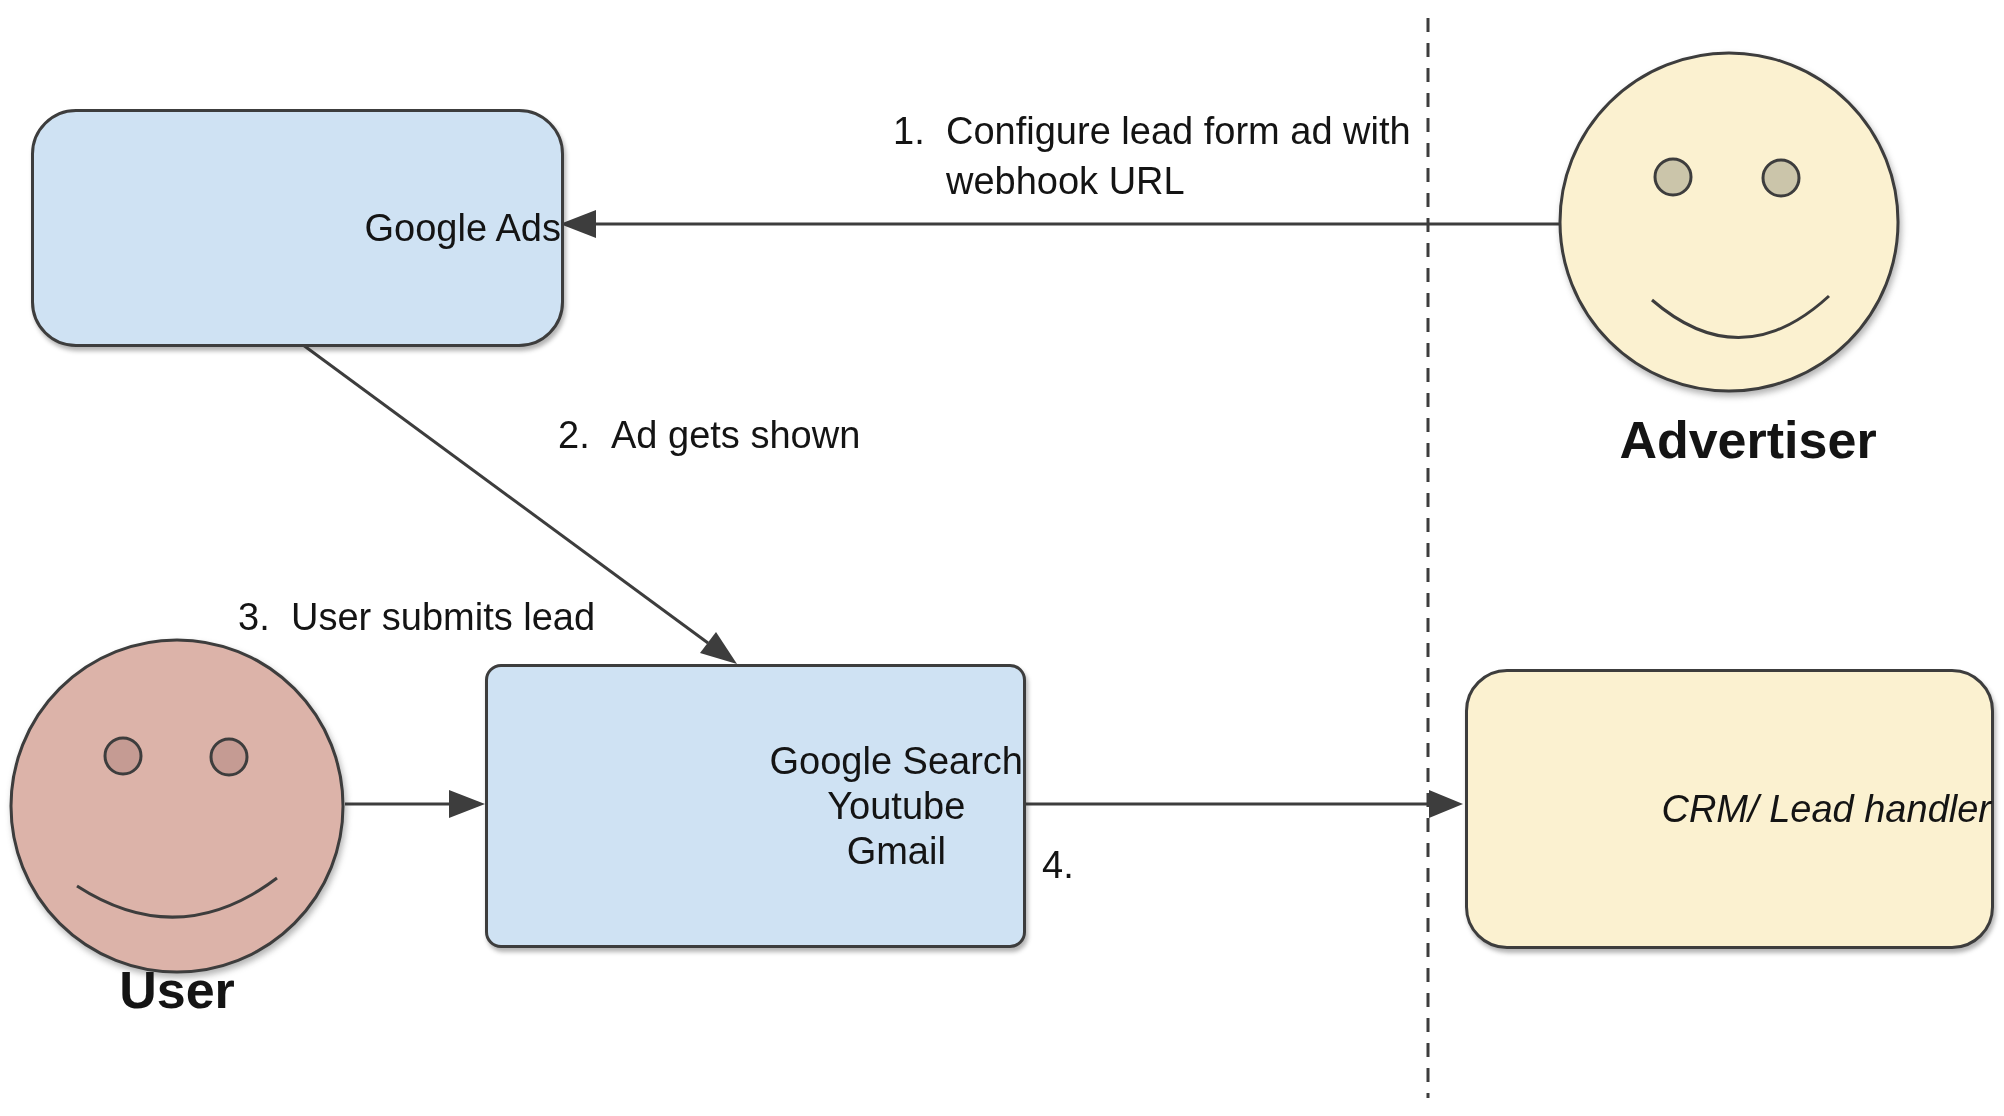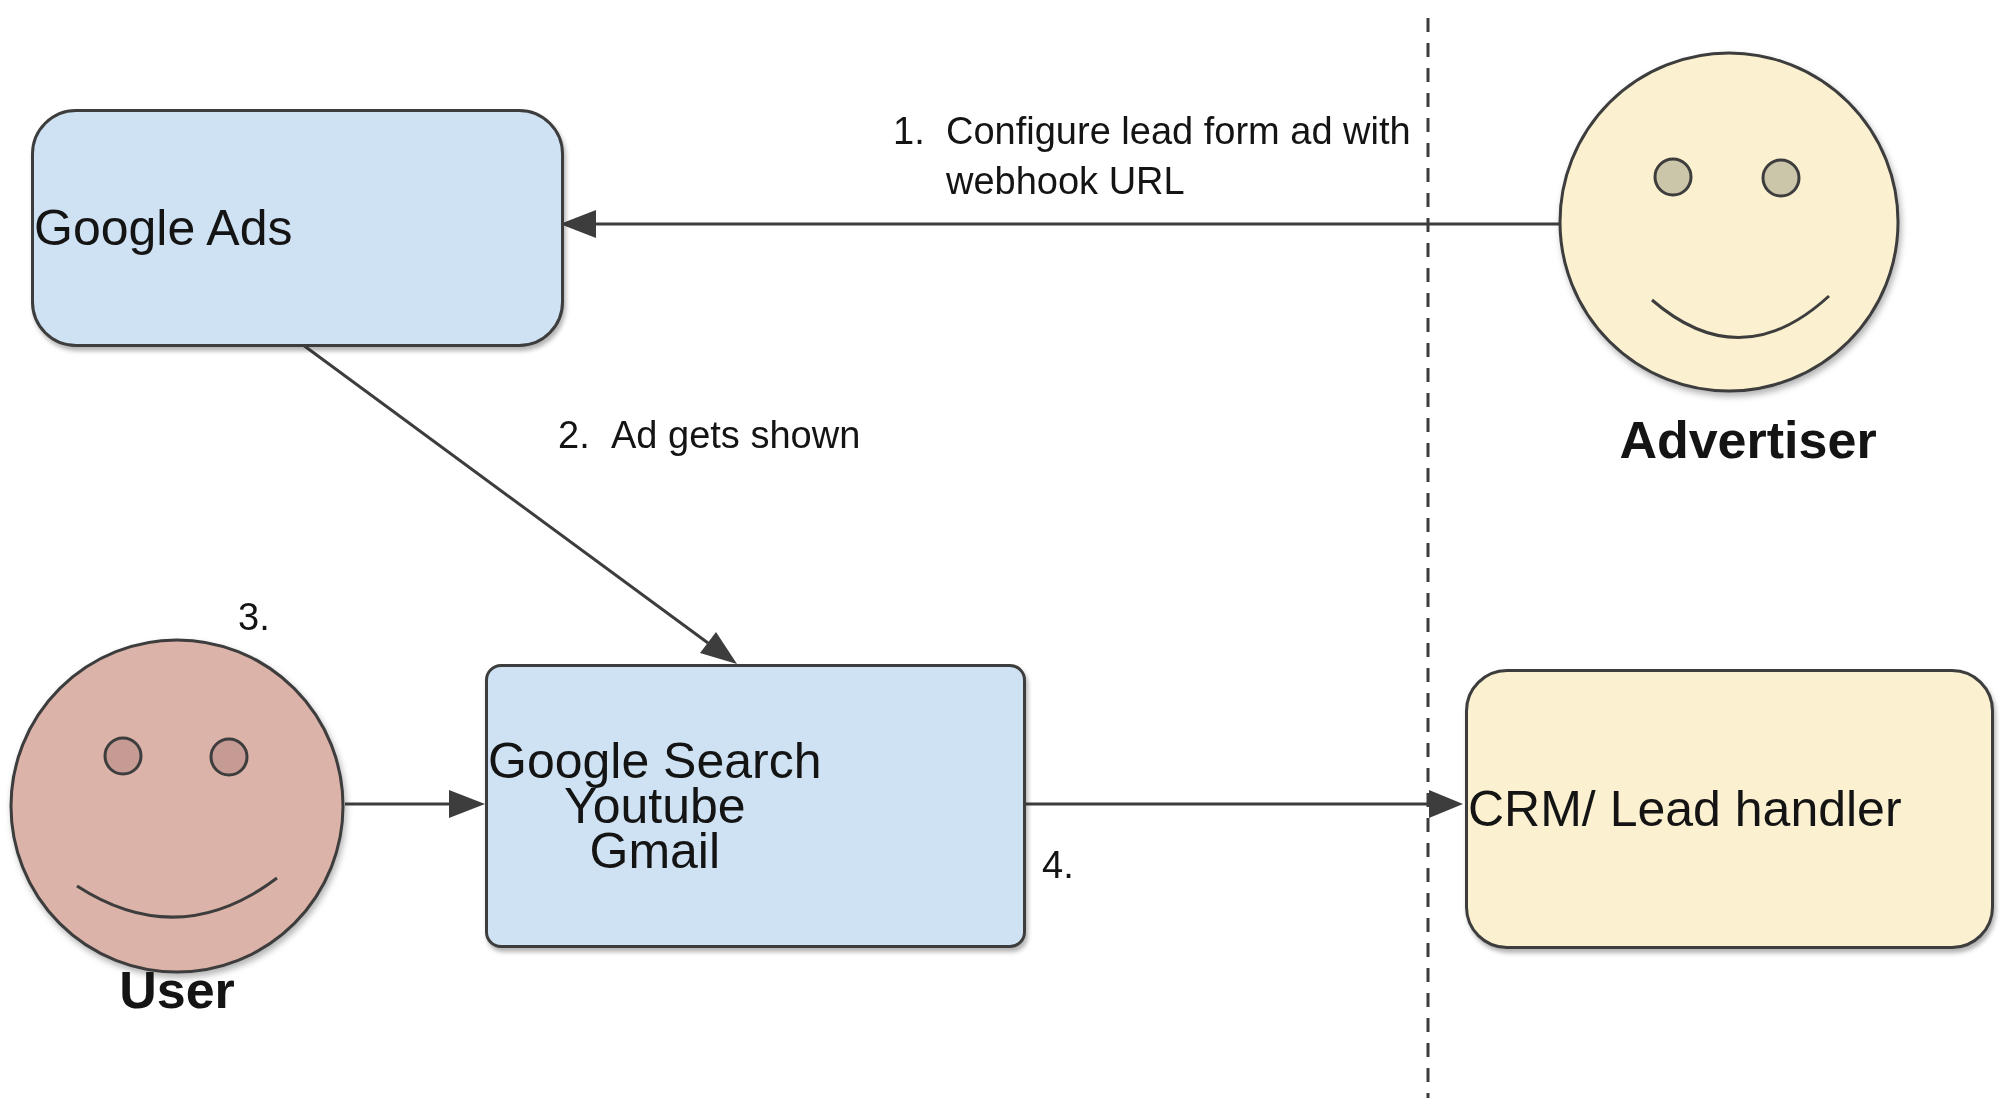--- a/index.html
+++ b/index.html
@@ -19,30 +19,30 @@
   .layer {
     position: absolute;
     left: 0; top: 0;
     width: 2004px;
     height: 1116px;
   }
   .node {
     position: absolute;
     display: flex;
     align-items: center;
-    justify-content: flex-start;
+    justify-content: flex-end;
     text-align: center;
     border: 3px solid var(--line, #3b3b3b);
     box-shadow: 2px 4px 4px rgba(40,40,40,0.35);
-    font-size: 50px;
+    font-size: 38px;
     line-height: 45px;
     color: var(--text, #141414);
   }
   .node.blue  { background: var(--box-blue, #cfe2f3); }
-  .node.yellow{ background: var(--box-yellow, #fbf1d0); }
+  .node.yellow{ background: var(--box-yellow, #fbf1d0); font-style: italic; }
   .node-label { white-space: pre-line; }
 
   #node-google-ads   { left: 31px;   top: 109px; width: 527px; height: 232px; border-radius: 45px; }
   #node-google-surf  { left: 485px;  top: 664px; width: 535px; height: 278px; border-radius: 16px; }
   #node-crm          { left: 1465px; top: 669px; width: 523px; height: 274px; border-radius: 42px; }
 
   .caption {
     position: absolute;
     transform: translateX(-50%);
     font-size: 52px;
@@ -138,19 +138,20 @@
 webhook URL</span>
   </div>
 
   <div class="step" id="step-2">
     <span class="step-num">2.</span>
     <span class="step-text">Ad gets shown</span>
   </div>
 
   <div class="step" id="step-3">
     <span class="step-num">3.</span>
+    <span class="step-text">User submits lead</span>
   </div>
 
   <div class="step" id="step-4">
     <span class="step-num">4.</span>
   </div>
 
 </div>
 
 </body></html>

